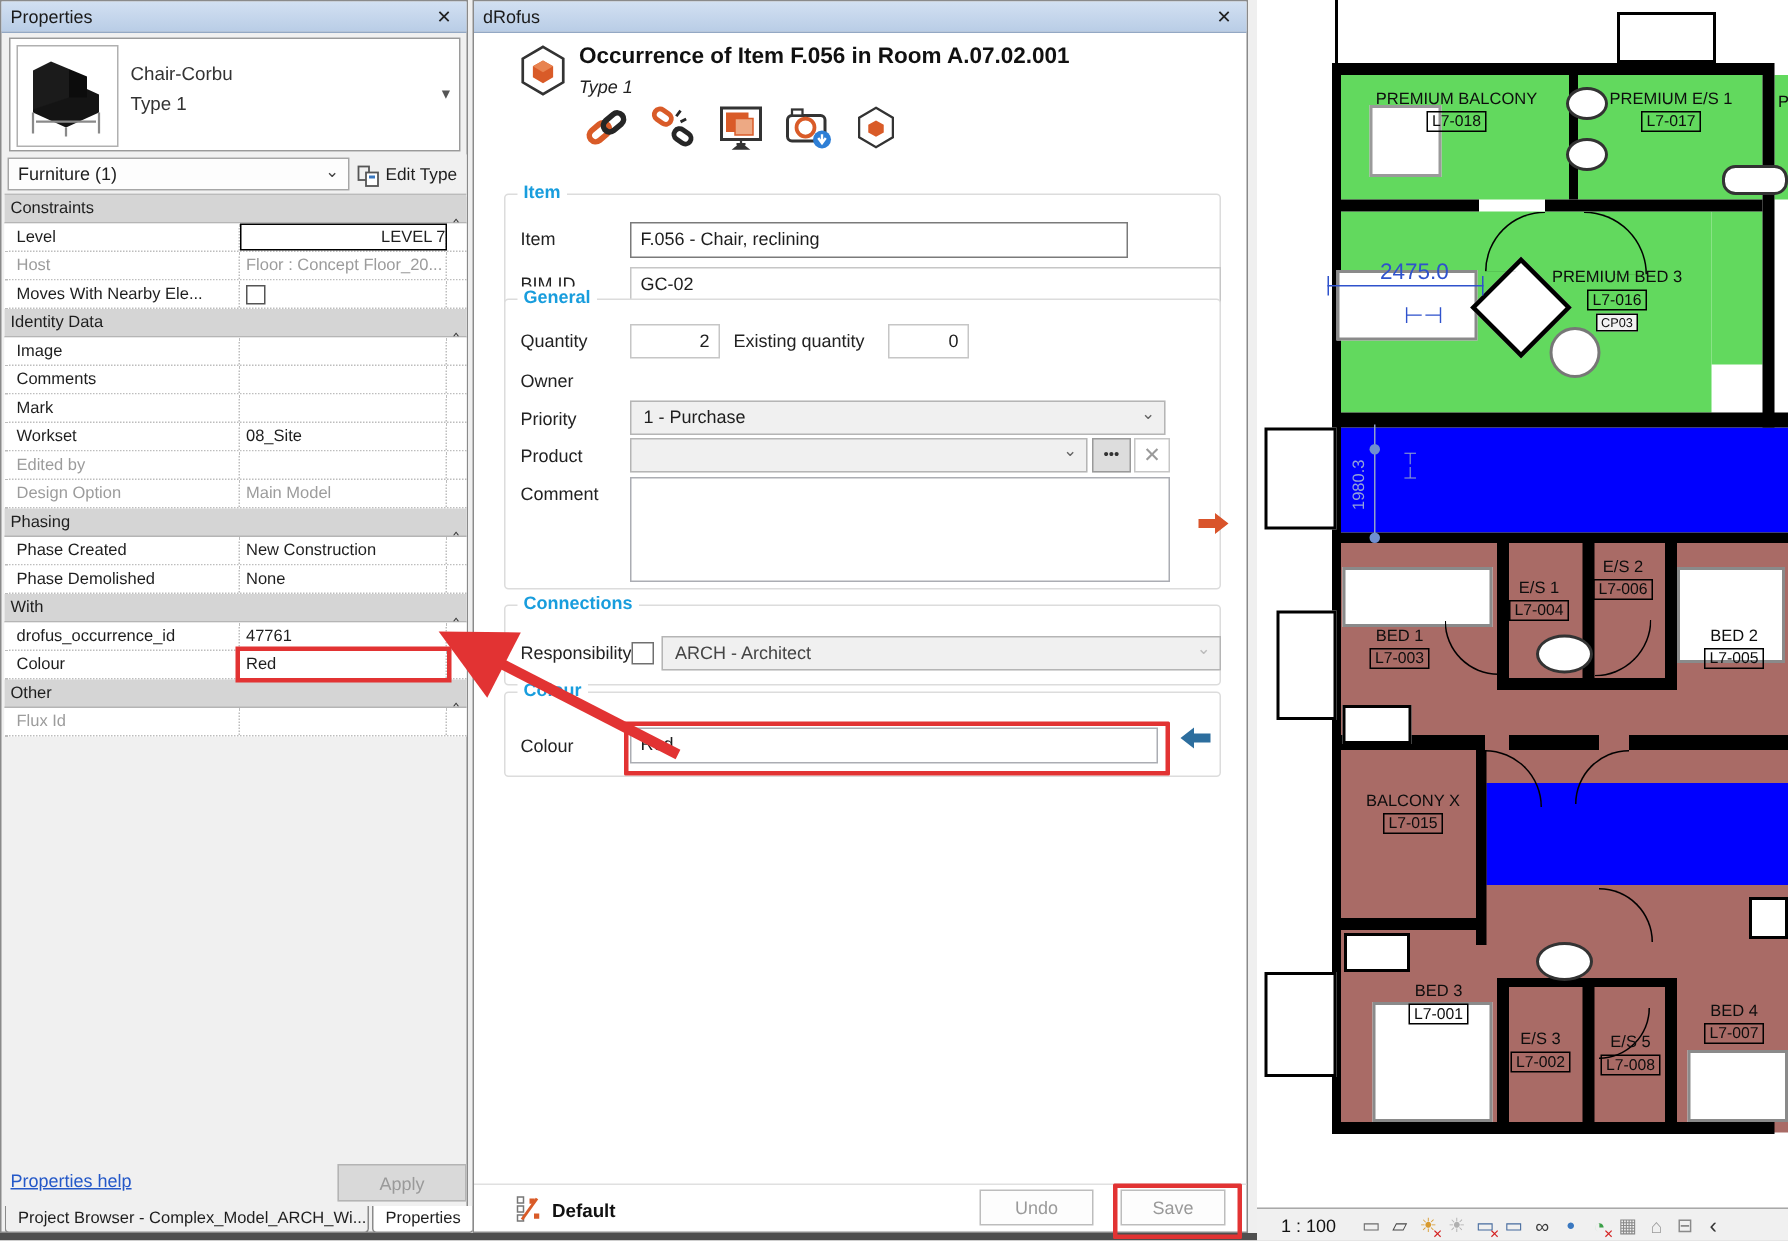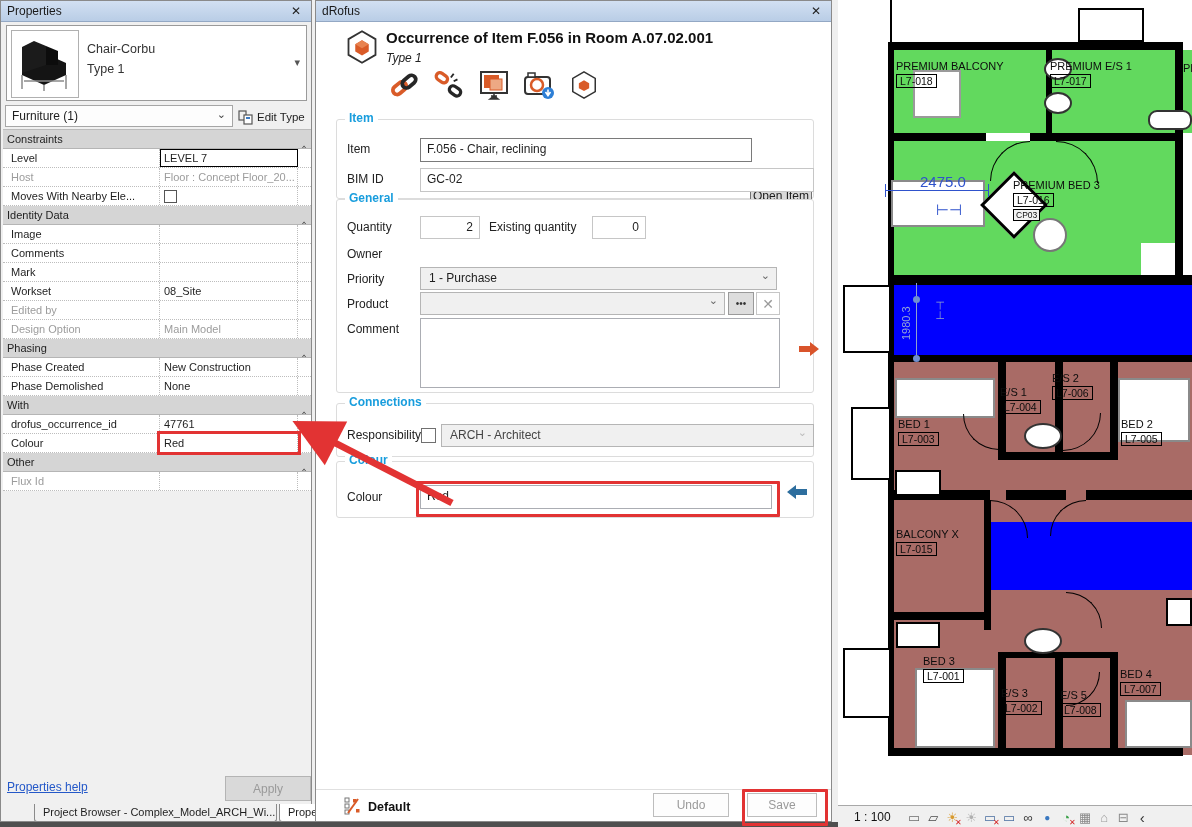--- a/index.html
+++ b/index.html
@@ -20,29 +20,29 @@
   .edittype{position:absolute;left:236px;top:102px;width:72px;height:26px;display:flex;align-items:center;gap:4px;font-size:11.5px;background:#f0f0f0;border:1px solid #f0f0f0;}
   .grid{position:absolute;left:2px;top:128px;width:308px;background:#fff;border-top:1px solid #bbb;}
   .row{display:flex;height:18px;line-height:18px;border-bottom:1px dotted #bdbdbd;background:#fff;}
   .row .lab{width:148px;padding-left:8px;border-right:1px dotted #bdbdbd;overflow:hidden;white-space:nowrap;}
   .row .val{flex:1;padding-left:4px;border-right:1px dotted #bdbdbd;overflow:hidden;white-space:nowrap;position:relative;}
   .row .sp{width:13px;}
   .row.grp{background:#d5d5d5;border-bottom:1px solid #b5b5b5;}
   .row.grp .lab{width:auto;flex:1;border-right:none;padding-left:4px;}
   .row.grp:after{content:"\2038";width:14px;text-align:center;color:#333;font-size:12px;transform:translateY(2px);}
   .row.dis .lab,.row.dis .val{color:#9c9c9c;}
-  .val.sel{outline:1px solid #000;outline-offset:-1px;}
+  .val.sel{outline:1px solid #000;outline-offset:-1px;text-align:right;}
   .val.hl{box-shadow:0 0 0 3px #e23333;z-index:3;}
   .cb{display:inline-block;width:11px;height:11px;border:1px solid #555;background:#fff;margin-top:3px;}
   .helplink{position:absolute;left:6px;top:779px;color:#2458c8;text-decoration:underline;font-size:12px;}
   .applybtn{position:absolute;left:224px;top:775px;width:84px;height:23px;background:#d9d9d9;border:1px solid #b4b4b4;color:#9a9a9a;font-size:12px;display:flex;align-items:center;justify-content:center;}
   .tabs{position:absolute;left:0;top:803px;height:20px;display:flex;gap:2px;padding-left:2px;}
   .tab{border:1px solid #8a8a8a;border-top:none;background:#f0f0f0;padding:2px 8px 0 8px;font-size:11px;height:18px;box-sizing:border-box;border-radius:0 0 3px 3px;white-space:nowrap;overflow:hidden;}
   .tab.active{background:#fff;font-weight:normal;}
-  .tab.wide{max-width:243px;margin-left:31px;}
+  .tab.wide{max-width:243px;}
   .bottomstrip{position:absolute;left:0;top:822px;width:838px;height:5px;background:#4f4f4f;}
   
   .drofus{position:absolute;left:315px;top:0;width:517px;height:822px;background:#fff;border:1px solid #8a8a8a;box-sizing:border-box;}
   .dr-title{position:absolute;left:70px;top:28px;font-size:15px;font-weight:bold;color:#111;}
   .dr-sub{position:absolute;left:70px;top:50px;font-size:12px;font-style:italic;color:#222;}
   .dr-toolbar{position:absolute;left:72px;top:68px;display:flex;gap:13px;align-items:center;}
   .tbi{width:32px;height:32px;display:flex;align-items:center;justify-content:center;}
   .gbox{position:absolute;left:20px;width:478px;border:1px solid #dcdcdc;border-radius:3px;background:#fff;box-sizing:border-box;}
   .legend{position:absolute;left:8px;top:-9px;background:#fff;padding:0 4px;font-size:12px;font-weight:bold;color:#189ddd;}
   .flabel{position:absolute;left:10px;font-size:12px;color:#222;}
@@ -61,21 +61,21 @@
   .dr-footer-line{position:absolute;left:0;top:788px;width:100%;border-top:1px solid #e0e0e0;}
   .dfbtn{position:absolute;top:792px;height:24px;border:1px solid #bdbdbd;background:#fdfdfd;color:#9a9a9a;font-size:12px;display:flex;align-items:center;justify-content:center;box-sizing:border-box;}
   .deflab{position:absolute;left:52px;top:799px;font-weight:bold;font-size:12.5px;color:#111;}
   
   .plan{position:absolute;left:838px;top:0;width:354px;height:827px;background:#fff;overflow:hidden;}
   .fill{position:absolute;}
   .wall{position:absolute;background:#000;}
   .wbox{position:absolute;background:#fff;border:2px solid #000;box-sizing:border-box;}
   .furn{position:absolute;background:#fff;border:2px solid #8a8a8a;box-sizing:border-box;}
   .oval{position:absolute;background:#fff;border:2px solid #333;border-radius:50%;box-sizing:border-box;}
-  .room-label{position:absolute;color:#0d0d0d;font-size:11px;line-height:13px;white-space:nowrap;z-index:6;}
+  .room-label{position:absolute;text-align:center;color:#0d0d0d;font-size:11px;line-height:13px;white-space:nowrap;z-index:6;}
   .rtag{display:inline-block;border:1.5px solid #000;padding:0 3px;font-size:10.5px;line-height:12px;margin-top:1px;}
   .rextra{display:inline-block;border:1px solid #000;padding:0 2px;font-size:8.5px;line-height:10px;margin-top:2px;background:#f2f2f2;}
   .arc{position:absolute;border:1.2px solid #000;box-sizing:border-box;background:transparent;}
   .arc.tr{border-width:1.2px 1.2px 0 0;border-radius:0 100% 0 0;}
   .arc.tl{border-width:1.2px 0 0 1.2px;border-radius:100% 0 0 0;}
   .arc.br{border-width:0 1.2px 1.2px 0;border-radius:0 0 100% 0;}
   .arc.bl{border-width:0 0 1.2px 1.2px;border-radius:0 0 0 100%;}
   .dim{color:#2f52cc;font-size:15px;z-index:7;position:absolute;}
   .dimline{position:absolute;background:#2f52cc;z-index:7;}
   .vdim{position:absolute;color:#93a2d8;font-size:11px;transform:rotate(-90deg);transform-origin:left top;z-index:7;}
@@ -270,21 +270,21 @@
           </svg>
       </span>
       <span class="tbi">
         <svg width="30" height="30" viewBox="0 0 32 32">
             <polygon points="16,2 28,9 28,23 16,30 4,23 4,9" fill="none" stroke="#333" stroke-width="1.6"></polygon>
             <polygon points="16,11 21.5,14 21.5,19.5 16,22.5 10.5,19.5 10.5,14" fill="#d95b28"></polygon>
           </svg>
       </span>
     </div>
 
-    <div class="gbox" style="top:118px;height:80px;">
+    <div class="gbox" style="top:128px;height:80px;">
       <div class="legend">Item</div>
       <div class="flabel" style="top:22px;">Item</div>
       <div class="tinput" style="left:83px;top:18px;width:332px;height:24px;">F.056 - Chair, reclining</div>
       <div class="openitem" style="top:17px;margin-top:46px;">Open Item</div>
       <div class="flabel" style="top:52px;">BIM ID</div>
       <div class="tinput ro" style="left:83px;top:48px;width:394px;height:24px;">GC-02</div>
     </div>
 
     <div class="gbox" style="top:198px;height:194px;">
       <div class="legend">General</div>

